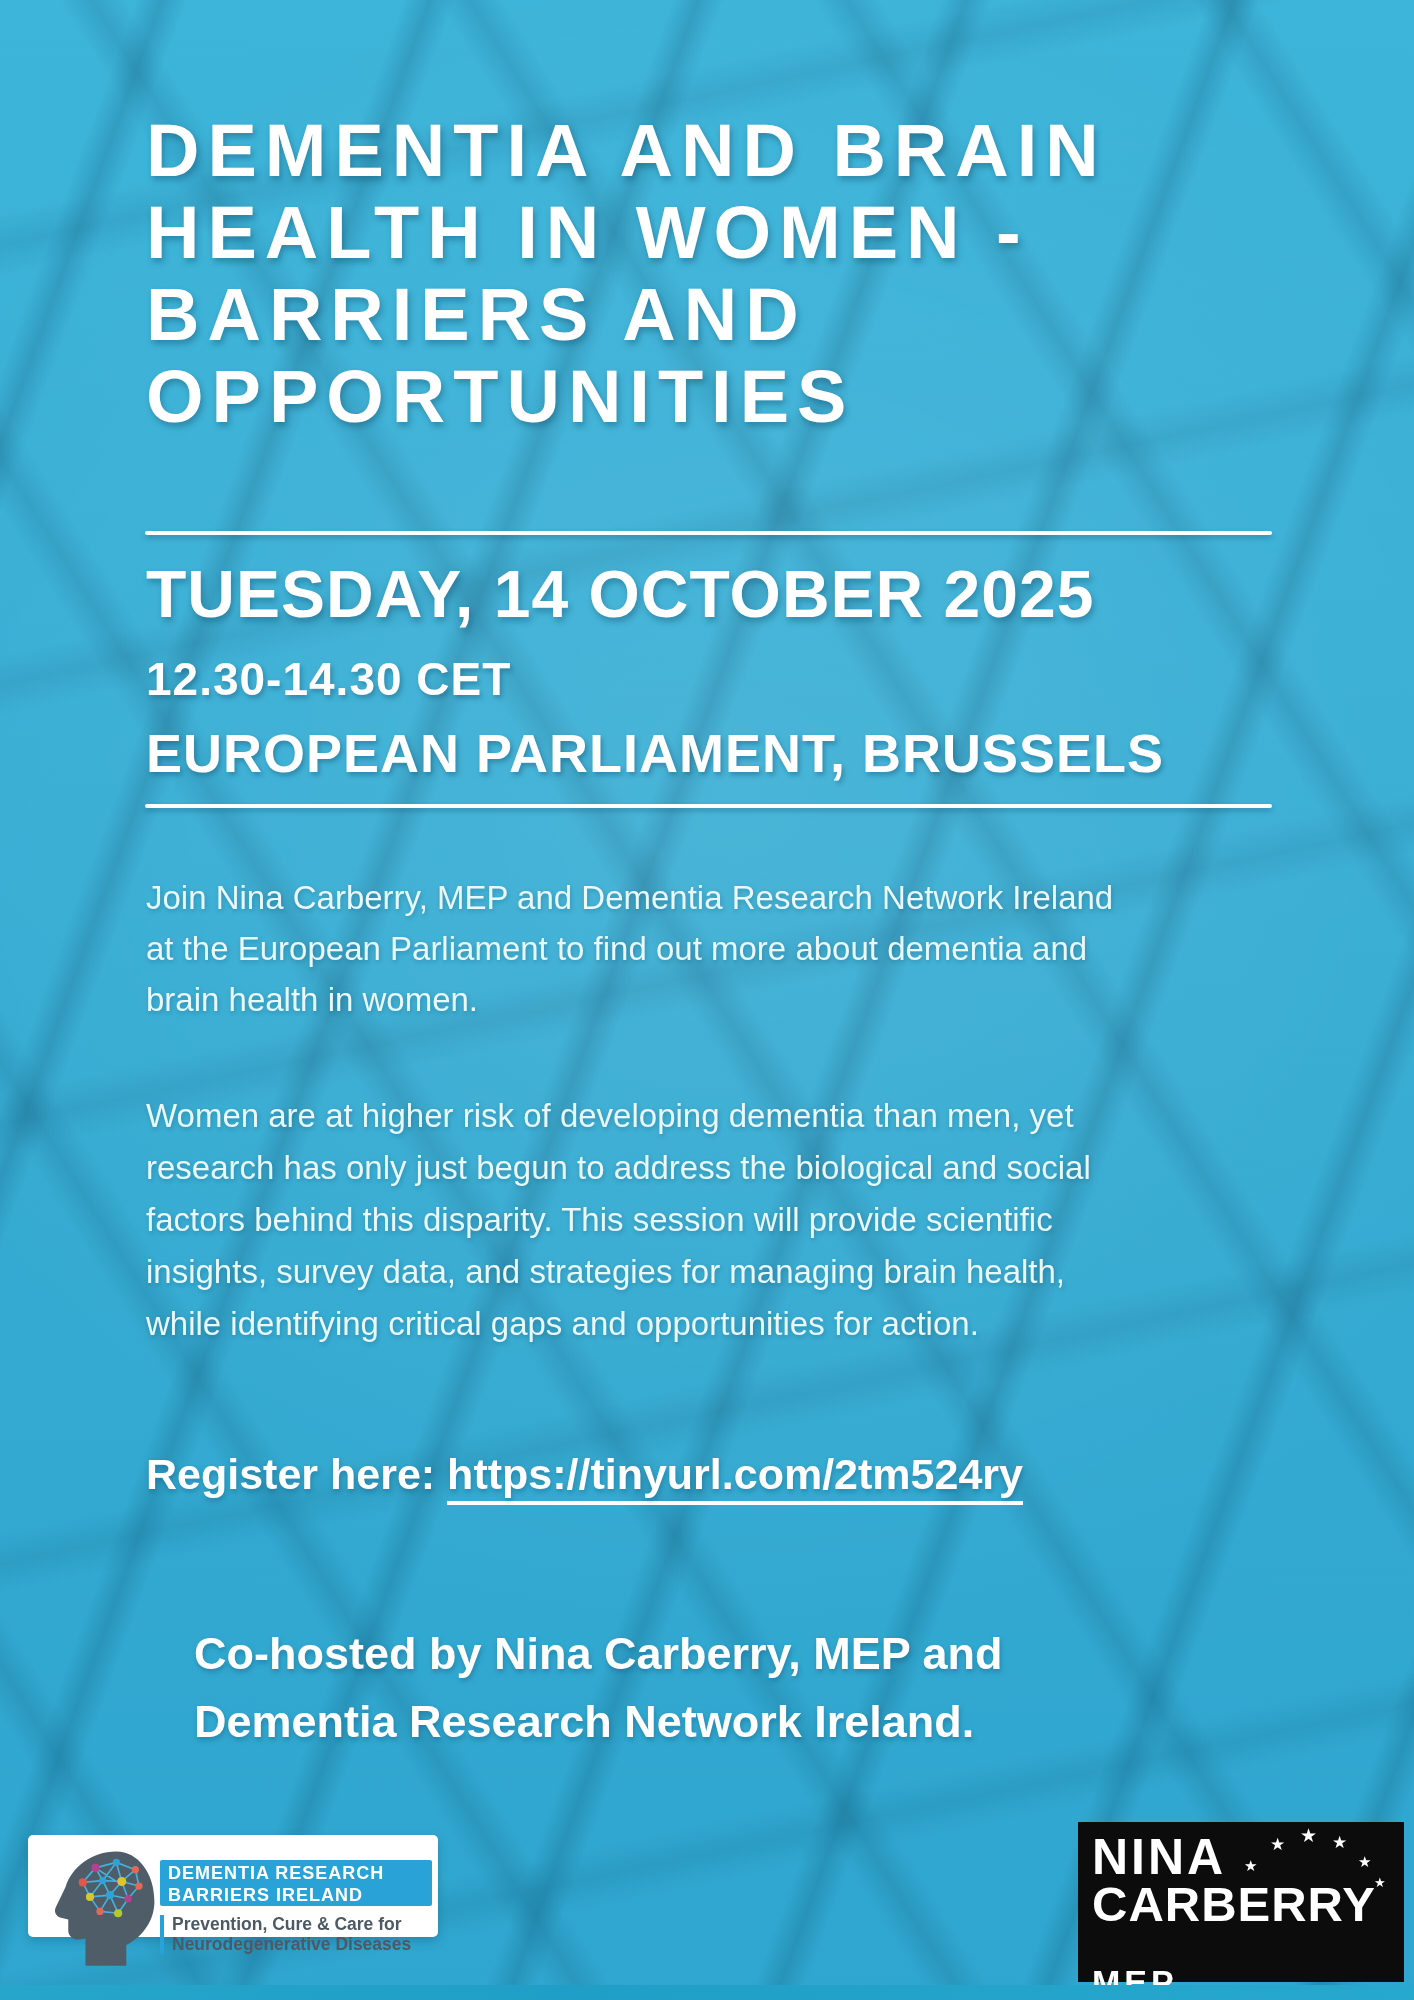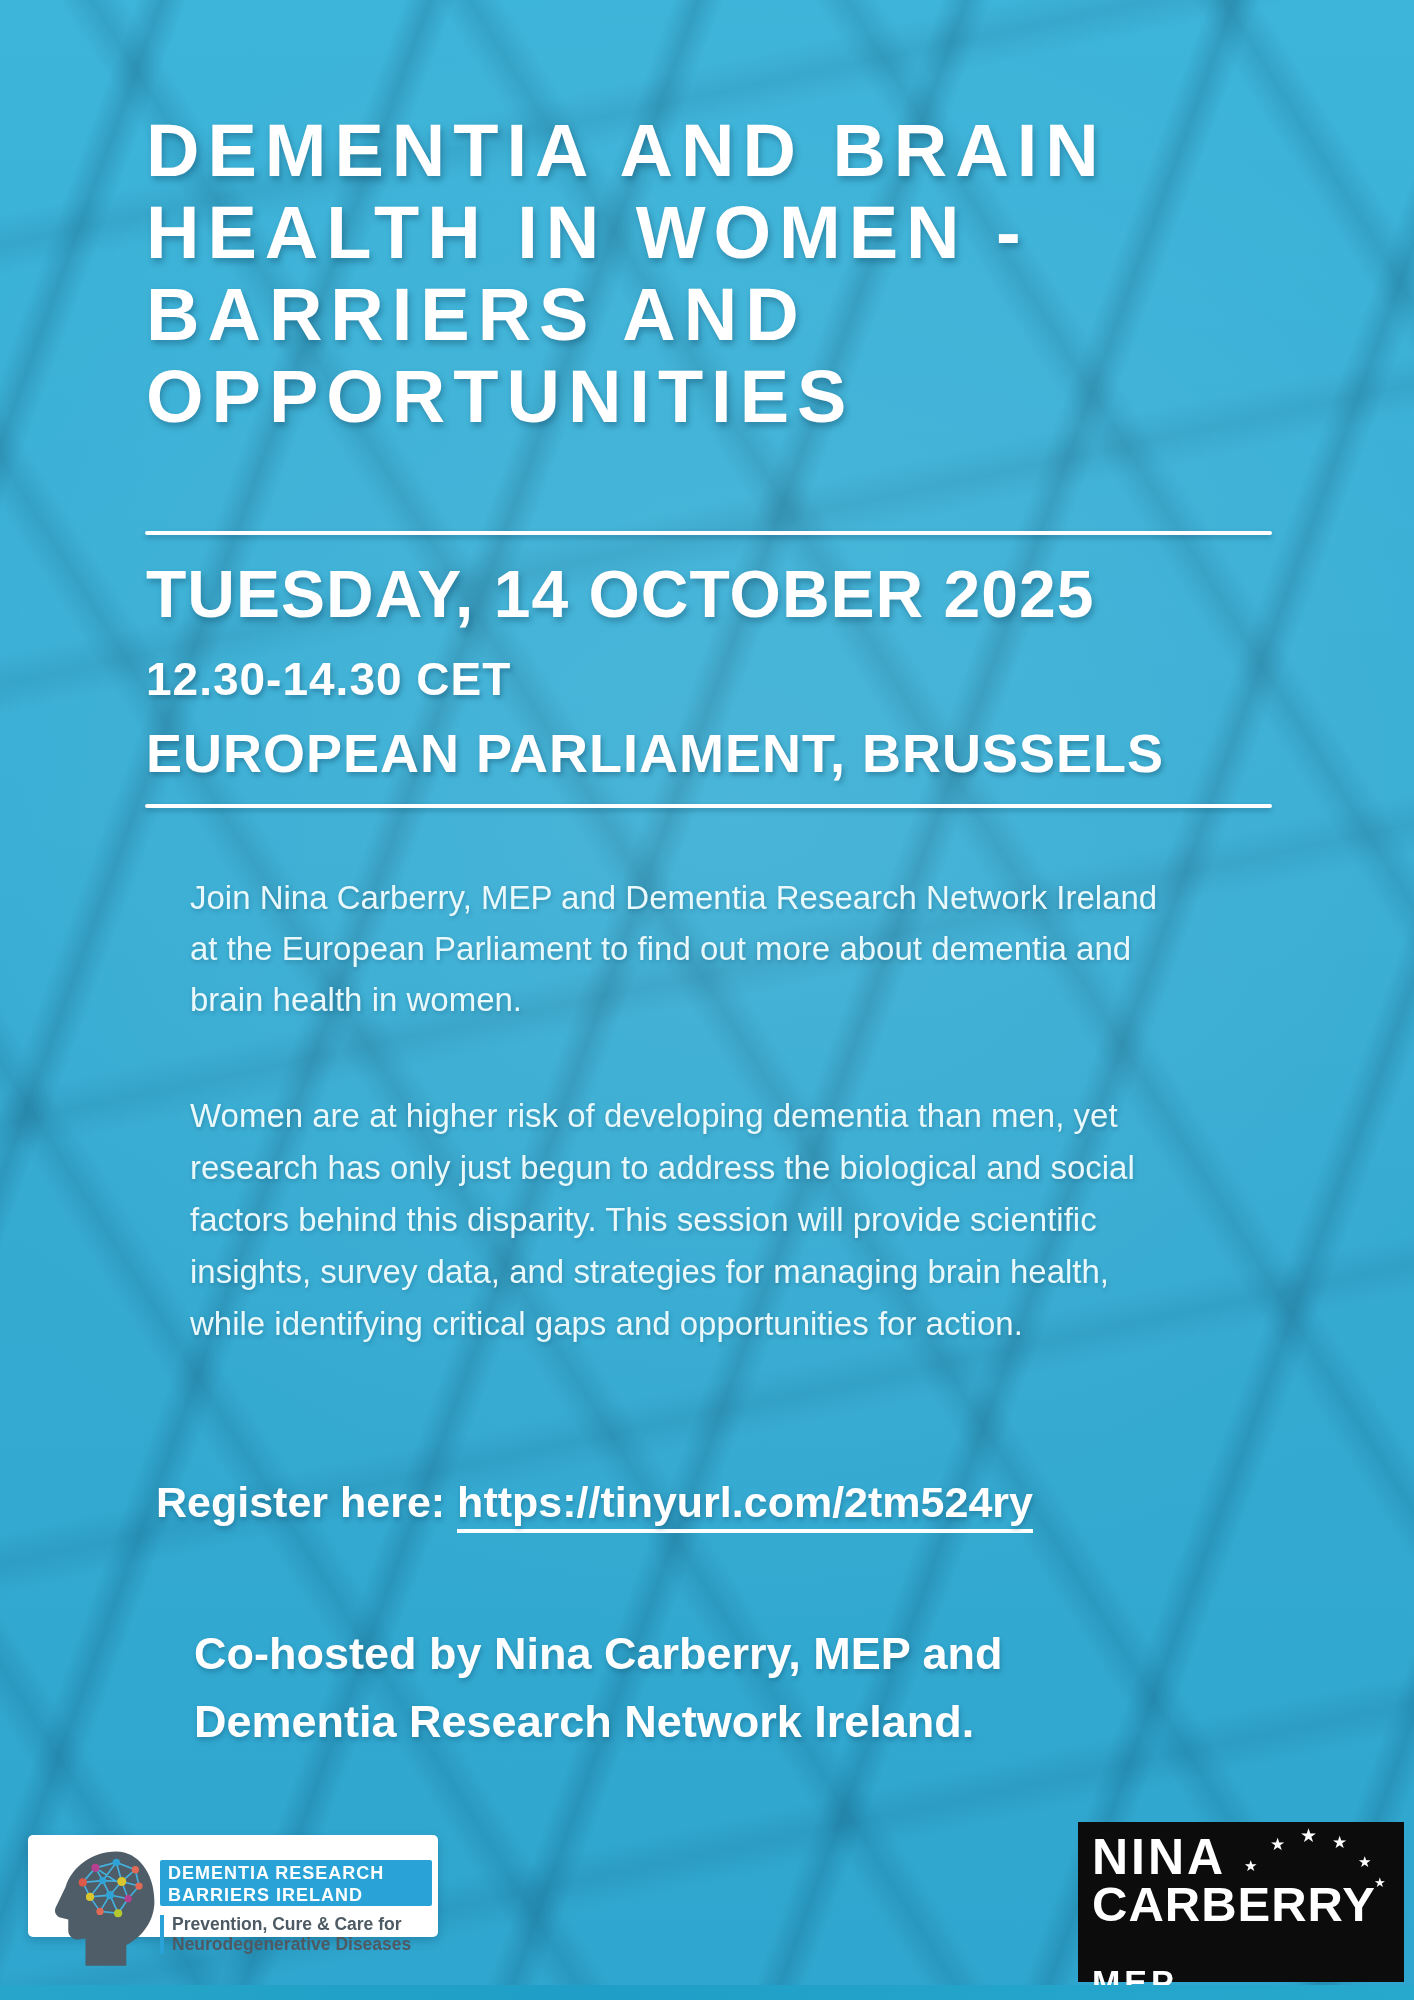--- a/index.html
+++ b/index.html
@@ -54,30 +54,29 @@
   }
   .event-venue {
     left:146px; top:722px;
     font-size:54px; font-weight:bold; letter-spacing:1px;
     color:#ffffff; text-shadow:2px 3px 5px rgba(14,72,102,0.40);
   }
 
   .paragraph {
     left:146px; width:1060px;
     font-size:33px; line-height:52px; font-weight:normal;
-    color:#e9f8fb; text-shadow:1px 2px 4px rgba(14,72,102,0.30);margin-left:44px;
+    color:#e9f8fb; text-shadow:1px 2px 4px rgba(14,72,102,0.30);
   }
   .paragraph.intro { top:872px; line-height:51px; }
   .paragraph.description { top:1090px; }
 
   .register {
-    left:156px; top:1450px; width:1200px;
+    left:146px; top:1450px; width:1200px;
     font-size:43px; font-weight:bold; color:#ffffff;
     text-shadow:1px 3px 5px rgba(14,72,102,0.35);
-    margin-top:28px;
   }
   .register .link {
     border-bottom:4px solid #ffffff;
     padding-bottom:3px;
   }
 
   .cohost {
     left:146px; top:1620px; width:1100px;
     font-size:45px; line-height:68px; font-weight:bold;
     color:#ffffff; text-shadow:1px 3px 5px rgba(14,72,102,0.35);margin-left:48px;

